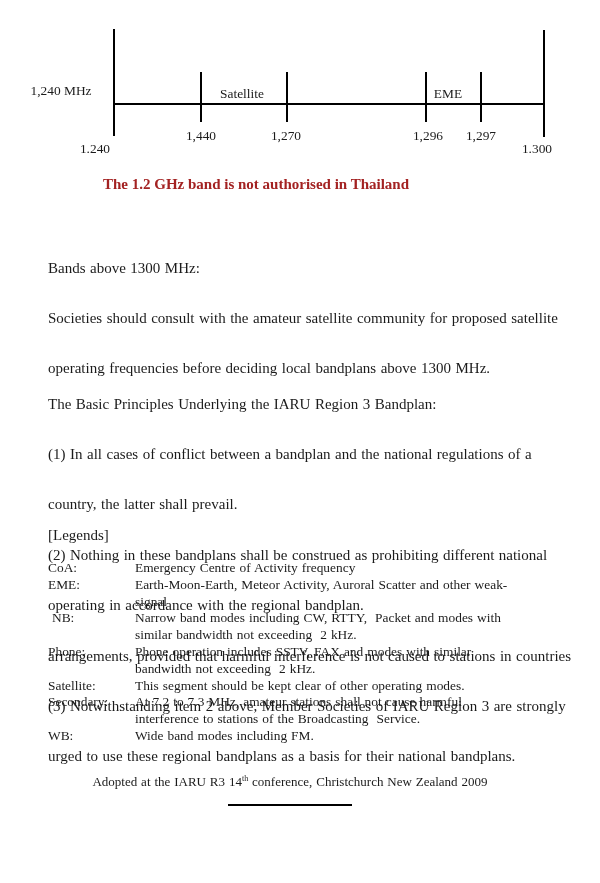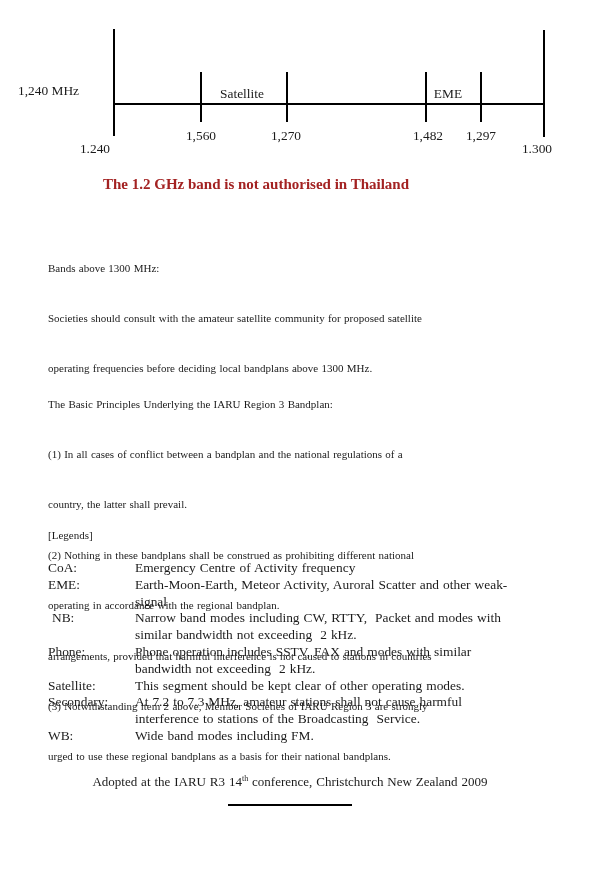--- a/index.html
+++ b/index.html
@@ -6,29 +6,29 @@
   body{
     width:600px;height:883px;background:#ffffff;position:relative;overflow:hidden;
     font-family:"Liberation Serif","DejaVu Serif",serif;color:#1b1b1b;
   }
   .abs{position:absolute;}
   
   .vline{position:absolute;width:1.5px;background:#000;}
   .hline{position:absolute;height:1.5px;background:#000;}
   .dlabel{position:absolute;font-size:13.4px;white-space:pre;}
   .center{text-align:center;}
-  .right{text-align:left;}
+  .right{text-align:center;}
   
   .notice{
     position:absolute;top:176px;left:56px;width:400px;text-align:center;
     font-weight:bold;font-size:15px;
   }
   
   .textblock{
-    position:absolute;left:48px;width:505px;font-size:11px;line-height:16.8px;
+    position:absolute;left:48px;width:505px;font-size:15px;line-height:16.8px;
     word-spacing:0.05em;white-space:pre-wrap;
   }
   .tline{white-space:pre;}
   
   .legend-grid{
     position:absolute;left:48px;top:560px;width:505px;
     display:grid;grid-template-columns:87px 1fr;
     font-size:13.4px;line-height:16.8px;word-spacing:0.05em;
   }
   .legend-term{white-space:pre;}
@@ -53,23 +53,23 @@
 
   <div class="vline" style="left:200px;top:72px;height:50px;"></div>
   <div class="vline" style="left:286px;top:72px;height:50px;"></div>
   <div class="vline" style="left:425px;top:72px;height:50px;"></div>
   <div class="vline" style="left:480px;top:72px;height:50px;"></div>
 
   <div class="dlabel right" style="left:18px;top:83px;width:86px;">1,240 MHz</div>
   <div class="dlabel center" style="left:192px;top:86px;width:100px;">Satellite</div>
   <div class="dlabel center" style="left:408px;top:86px;width:80px;">EME</div>
 
-  <div class="dlabel center" style="left:171px;top:128px;width:60px;">1,560</div>
+  <div class="dlabel center" style="left:171px;top:128px;width:60px;">1,440</div>
   <div class="dlabel center" style="left:256px;top:128px;width:60px;">1,270</div>
-  <div class="dlabel center" style="left:398px;top:128px;width:60px;">1,482</div>
+  <div class="dlabel center" style="left:398px;top:128px;width:60px;">1,296</div>
   <div class="dlabel center" style="left:451px;top:128px;width:60px;">1,297</div>
 
   <div class="dlabel center" style="left:65px;top:141px;width:60px;">1.240</div>
   <div class="dlabel center" style="left:507px;top:141px;width:60px;">1.300</div>
 </div>
 
 <div class="notice" style="color:#a32222;">The 1.2 GHz band is not authorised in Thailand</div>
 
 <div class="textblock" style="top:226px;">
   <div class="tline">Bands above 1300 MHz:</div>

